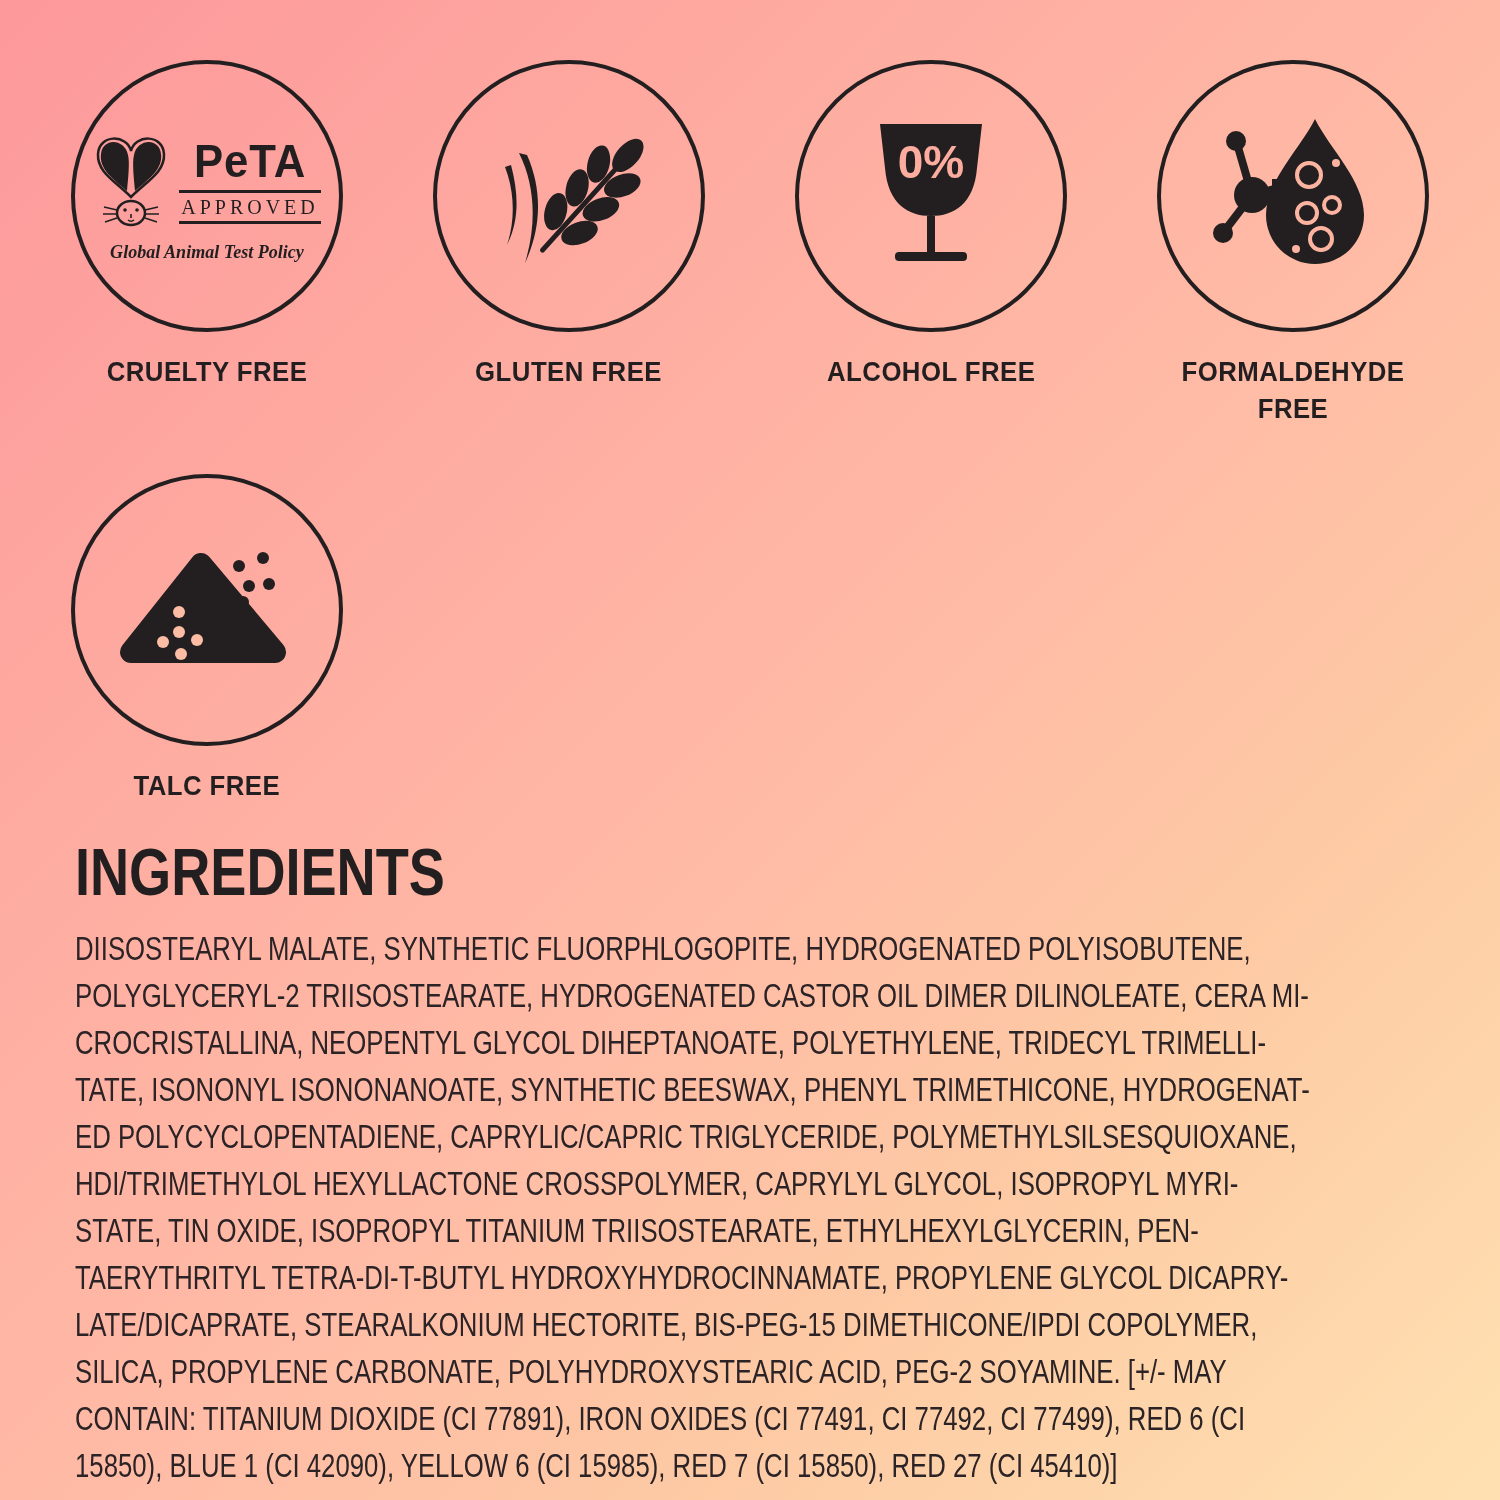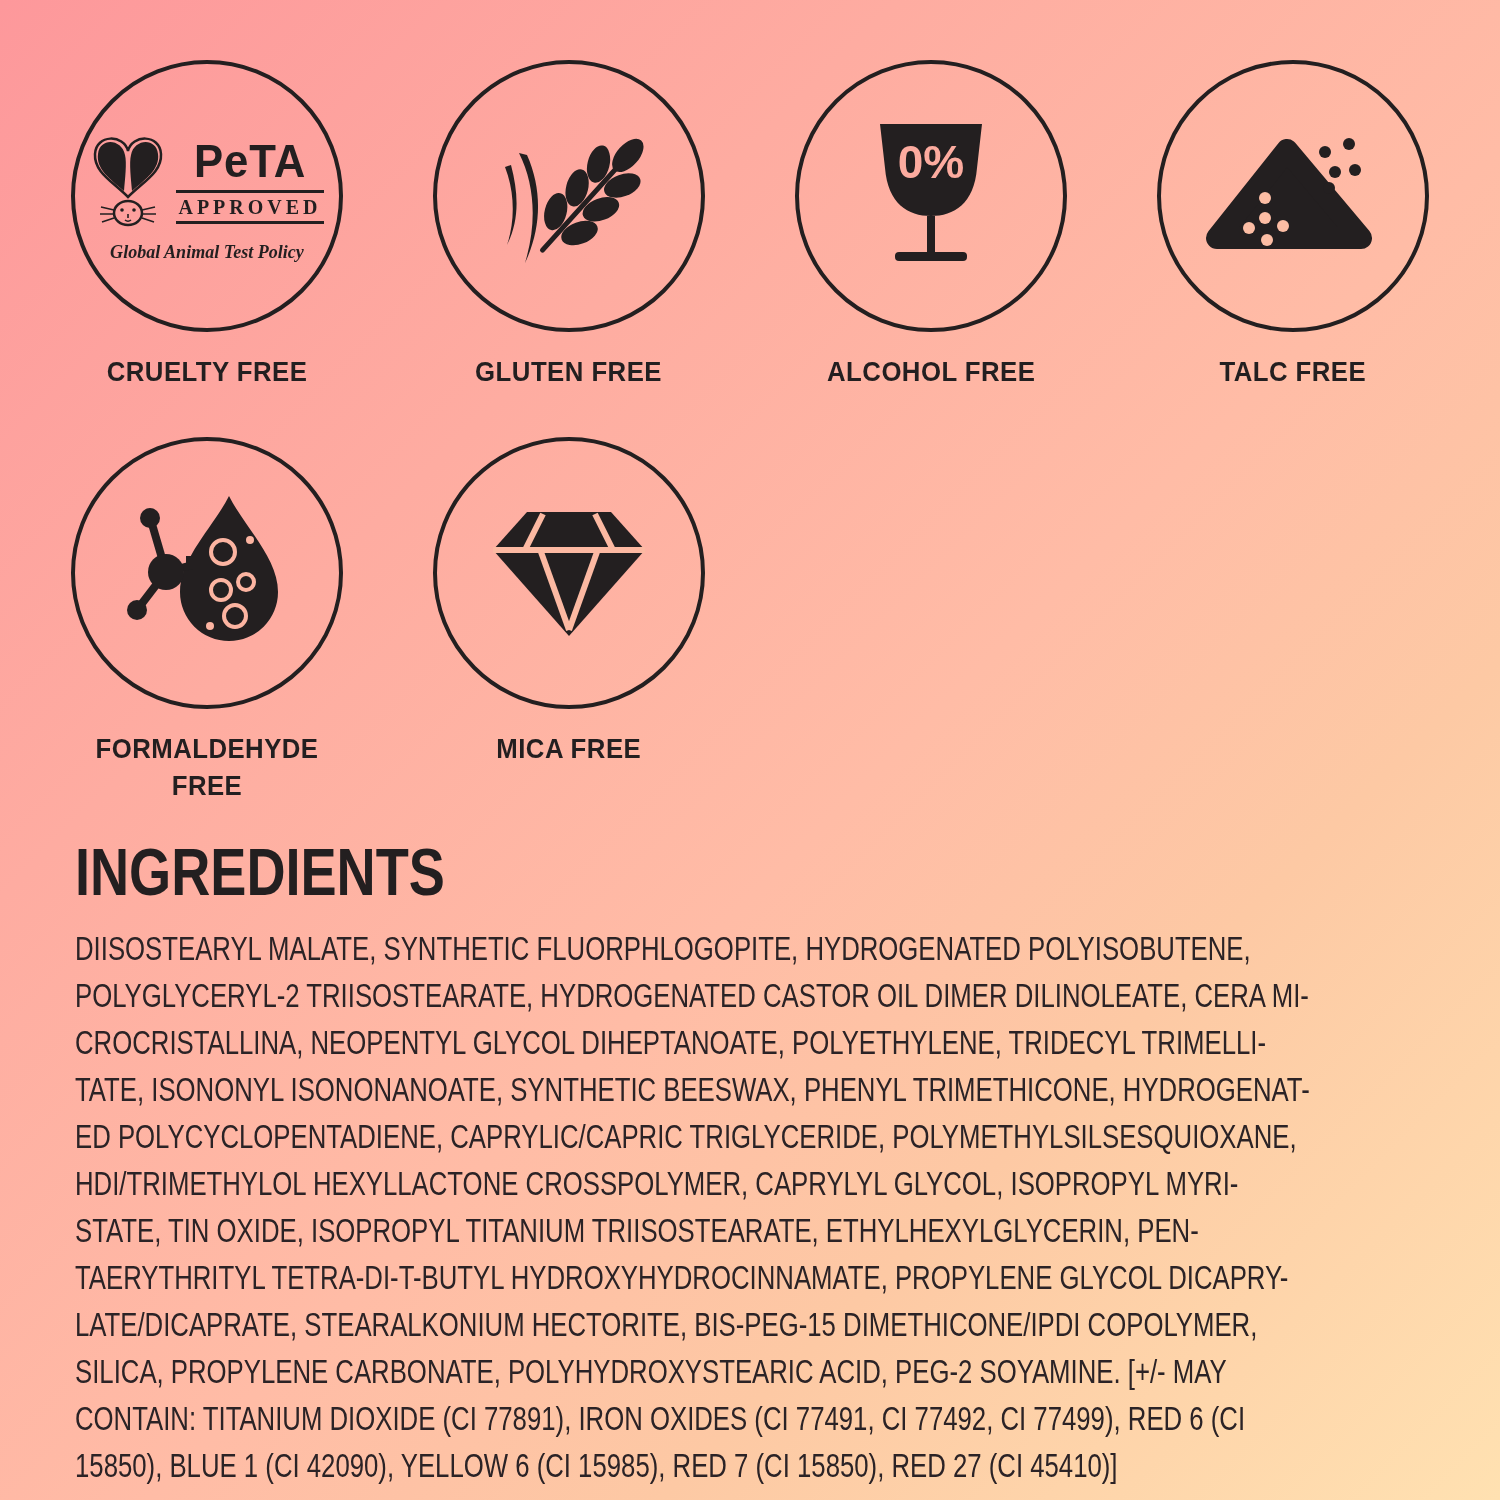--- a/index.html
+++ b/index.html
@@ -29,21 +29,21 @@
     transform:scaleX(.92);transform-origin:50% 0;
     letter-spacing:.5px;white-space:normal;
   }
   
   .peta{display:flex;flex-direction:column;align-items:center;}
   .peta-top{display:flex;align-items:center;gap:10px;}
   .peta-col{display:flex;flex-direction:column;align-items:center;}
   .peta-brand{font-size:46px;font-weight:800;letter-spacing:1px;transform:scaleX(.95);line-height:1;}
   .peta-approved{
     margin-top:6px;border-top:3px solid var(--ink);border-bottom:3px solid var(--ink);
-    font-family:"Liberation Serif",serif;font-weight:700;font-size:20px;
+    font-family:"Liberation Serif",serif;font-weight:400;font-size:20px;
     letter-spacing:4px;padding:3px 2px;line-height:1.1;
   }
   .peta-policy{
     margin-top:8px;font-family:"Liberation Serif",serif;font-style:italic;font-weight:700;
     font-size:19px;white-space:nowrap;transform:scaleX(.95);
   }
   
   .ingredients{padding:34px 0 0 75px;}
   .ingredients-heading{
     margin:0 0 20px 0;font-size:66px;font-weight:700;letter-spacing:0;
@@ -122,20 +122,48 @@
           </svg>
         </span>
       </div>
       <div class="badge-label">ALCOHOL FREE</div>
     </div>
 
 
     <div class="badge">
       <div class="circle">
         <span>
+          <svg width="170" height="170" viewBox="0 0 170 170">
+            <path d="M107 8 C122 38 156 70 156 104 A49 49 0 1 1 58 104 C58 70 92 38 107 8 Z" fill="#231f20"></path>
+            <g fill="none" stroke="#fcb4a1" stroke-width="4">
+              <circle cx="101" cy="64" r="12"></circle>
+              <circle cx="99" cy="102" r="10"></circle>
+              <circle cx="124" cy="94" r="8"></circle>
+              <circle cx="113" cy="128" r="11"></circle>
+            </g>
+            <circle cx="128" cy="52" r="4" fill="#fcb4a1"></circle>
+            <circle cx="88" cy="138" r="4" fill="#fcb4a1"></circle>
+            <g stroke="#231f20" stroke-width="8">
+              <line x1="44" y1="84" x2="30" y2="36"></line>
+              <line x1="44" y1="84" x2="18" y2="118"></line>
+              <line x1="44" y1="84" x2="74" y2="76"></line>
+            </g>
+            <rect x="64" y="68" width="13" height="13" fill="#231f20"></rect>
+            <circle cx="44" cy="84" r="18" fill="#231f20"></circle>
+            <circle cx="28" cy="30" r="10" fill="#231f20"></circle>
+            <circle cx="15" cy="122" r="10" fill="#231f20"></circle>
+          </svg>
+        </span>
+      </div>
+      <div class="badge-label">FORMALDEHYDE FREE</div>
+    </div>
+
+    <div class="badge">
+      <div class="circle">
+        <span>
           <svg width="180" height="140" viewBox="0 0 180 140">
             <polygon points="84,24 158,112 14,112" fill="#231f20" stroke="#231f20" stroke-width="22" stroke-linejoin="round"></polygon>
             <g fill="#fcbda4">
               <circle cx="62" cy="72" r="6"></circle>
               <circle cx="62" cy="92" r="6"></circle>
               <circle cx="80" cy="100" r="6"></circle>
               <circle cx="46" cy="102" r="6"></circle>
               <circle cx="64" cy="114" r="6"></circle>
             </g>
             <g fill="#231f20">
@@ -144,65 +172,20 @@
               <circle cx="132" cy="46" r="6"></circle>
               <circle cx="152" cy="44" r="6"></circle>
               <circle cx="126" cy="62" r="6"></circle>
             </g>
           </svg>
         </span>
       </div>
       <div class="badge-label">TALC FREE</div>
     </div>
 
-    <div class="badge">
-      <div class="circle">
-        <span>
-          <svg width="170" height="170" viewBox="0 0 170 170">
-            <path d="M107 8 C122 38 156 70 156 104 A49 49 0 1 1 58 104 C58 70 92 38 107 8 Z" fill="#231f20"></path>
-            <g fill="none" stroke="#fcb4a1" stroke-width="4">
-              <circle cx="101" cy="64" r="12"></circle>
-              <circle cx="99" cy="102" r="10"></circle>
-              <circle cx="124" cy="94" r="8"></circle>
-              <circle cx="113" cy="128" r="11"></circle>
-            </g>
-            <circle cx="128" cy="52" r="4" fill="#fcb4a1"></circle>
-            <circle cx="88" cy="138" r="4" fill="#fcb4a1"></circle>
-            <g stroke="#231f20" stroke-width="8">
-              <line x1="44" y1="84" x2="30" y2="36"></line>
-              <line x1="44" y1="84" x2="18" y2="118"></line>
-              <line x1="44" y1="84" x2="74" y2="76"></line>
-            </g>
-            <rect x="64" y="68" width="13" height="13" fill="#231f20"></rect>
-            <circle cx="44" cy="84" r="18" fill="#231f20"></circle>
-            <circle cx="28" cy="30" r="10" fill="#231f20"></circle>
-            <circle cx="15" cy="122" r="10" fill="#231f20"></circle>
-          </svg>
-        </span>
-      </div>
-      <div class="badge-label">FORMALDEHYDE FREE</div>
-    </div>
-
-    <div class="badge">
-      <div class="circle">
-        <span>
-          <svg width="180" height="150" viewBox="0 0 180 150">
-            <polygon points="48,14 132,14 166,52 90,138 14,52" fill="#231f20"></polygon>
-            <g stroke="#fcb9a2" stroke-width="6" fill="none">
-              <line x1="14" y1="52" x2="166" y2="52"></line>
-              <line x1="64" y1="16" x2="46" y2="52"></line>
-              <line x1="116" y1="16" x2="134" y2="52"></line>
-              <line x1="62" y1="54" x2="90" y2="132"></line>
-              <line x1="118" y1="54" x2="90" y2="132"></line>
-            </g>
-          </svg>
-        </span>
-      </div>
-      <div class="badge-label">MICA FREE</div>
-    </div>
 
 
   </div>
 
   <div class="ingredients">
     <h1 class="ingredients-heading">INGREDIENTS</h1>
     <div>
       <div class="ing-line">DIISOSTEARYL MALATE, SYNTHETIC FLUORPHLOGOPITE, HYDROGENATED POLYISOBUTENE,</div>
       <div class="ing-line">POLYGLYCERYL-2 TRIISOSTEARATE, HYDROGENATED CASTOR OIL DIMER DILINOLEATE, CERA MI-</div>
       <div class="ing-line">CROCRISTALLINA, NEOPENTYL GLYCOL DIHEPTANOATE, POLYETHYLENE, TRIDECYL TRIMELLI-</div>

